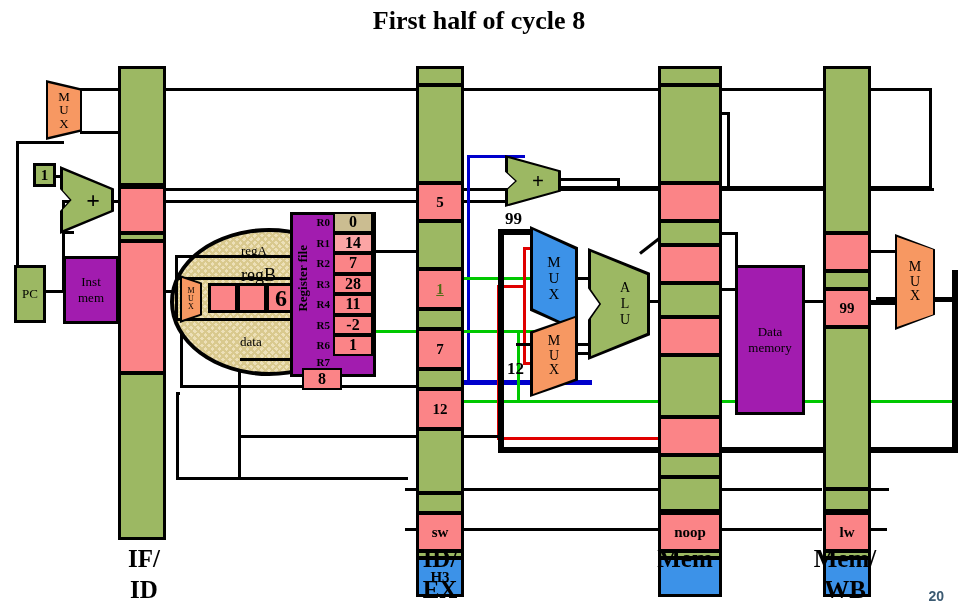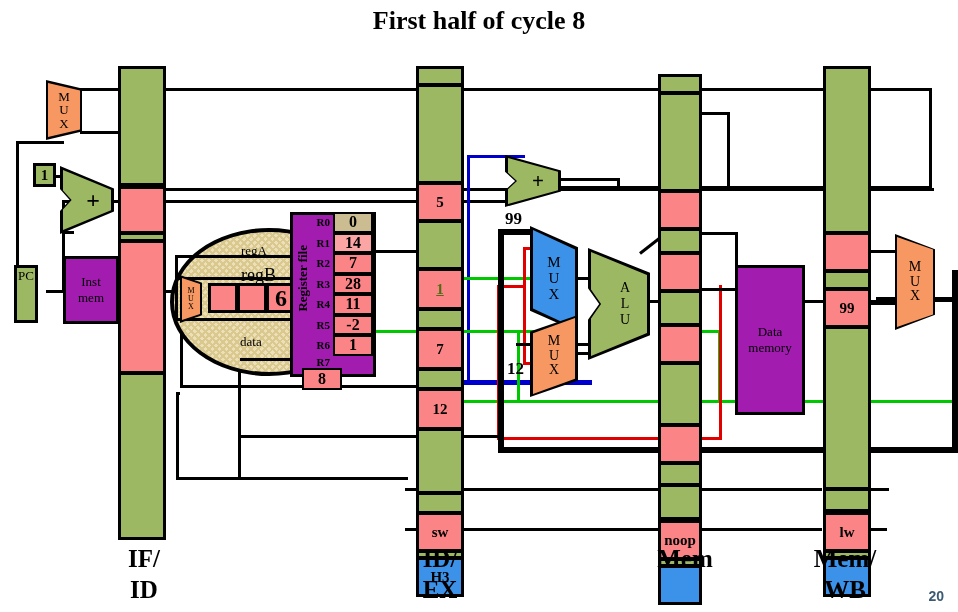--- a/index.html
+++ b/index.html
@@ -165,22 +165,22 @@
   <div class="w wh" style="left:405px;top:528px;width:14px;"></div>
 
   <div class="w wh" style="left:176px;top:392px;width:4px;height:3px;"></div>
   <div class="w wv" style="left:176px;top:392px;width:3px;height:88px;"></div>
   <div class="w wh" style="left:176px;top:477px;width:232px;"></div>
   <div class="w wv" style="left:238px;top:435px;width:3px;height:45px;"></div>
   <div class="w wh" style="left:238px;top:435px;width:262px;"></div>
   <div class="w wh" style="left:238px;top:358px;width:24px;"></div>
   <div class="w wv" style="left:238px;top:358px;width:3px;height:78px;"></div>
 
-  <div class="box green" style="left:14px;top:265px;width:24px;height:58px;
-       display:flex;justify-content:center;font-size:13px;">
+  <div class="box green" style="left:14px;top:265px;width:32px;height:58px;
+       display:flex;align-items:center;justify-content:center;font-size:13px;">
     <span>PC</span>
   </div>
 
   <div class="box tan" style="left:63px;top:256px;width:56px;height:68px;
        display:flex;flex-direction:column;align-items:center;justify-content:center;font-size:13px;">
     <span>Inst</span>
     <span>mem</span>
   </div>
 
   <div class="box green" style="left:33px;top:163px;width:23px;height:24px;
@@ -339,21 +339,21 @@
        clip-path:polygon(0% 0%,100% 22%,100% 78%,0% 100%,0% 64%,18% 50%,0% 36%);"></div>
   <div class="outl green" style="left:591px;top:252px;width:56px;height:104px;
        clip-path:polygon(0% 0%,100% 22%,100% 78%,0% 100%,0% 64%,18% 50%,0% 36%);
        display:flex;flex-direction:column;align-items:center;justify-content:center;
        font-size:14px;line-height:1.15;">
     <span style="margin-left:12px;">A</span>
     <span style="margin-left:12px;">L</span>
     <span style="margin-left:12px;">U</span>
   </div>
 
-  <div class="col" style="left:658px;top:74px;width:44px;height:474px;">
+  <div class="col" style="left:658px;top:66px;width:64px;height:474px;">
     <div class="seg green" style="top:0;height:20px;"></div>
     <div class="seg green" style="top:18px;height:100px;"></div>
     <div class="seg red" style="top:116px;height:40px;"></div>
     <div class="seg green" style="top:154px;height:26px;"></div>
     <div class="seg red" style="top:178px;height:40px;"></div>
     <div class="seg green" style="top:216px;height:36px;"></div>
     <div class="seg red" style="top:250px;height:40px;"></div>
     <div class="seg green" style="top:288px;height:64px;"></div>
     <div class="seg red" style="top:350px;height:40px;"></div>
     <div class="seg green" style="top:388px;height:24px;"></div>

